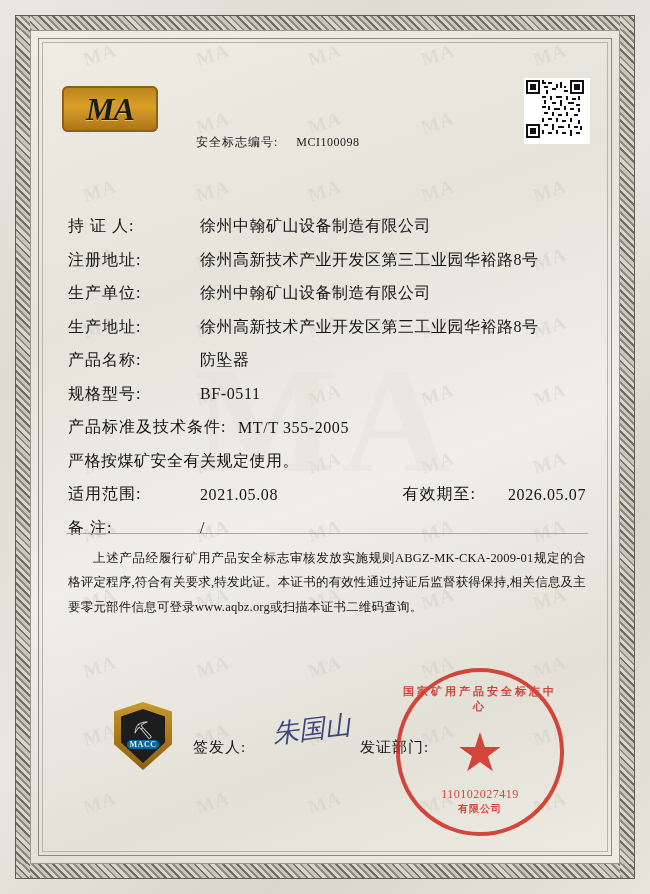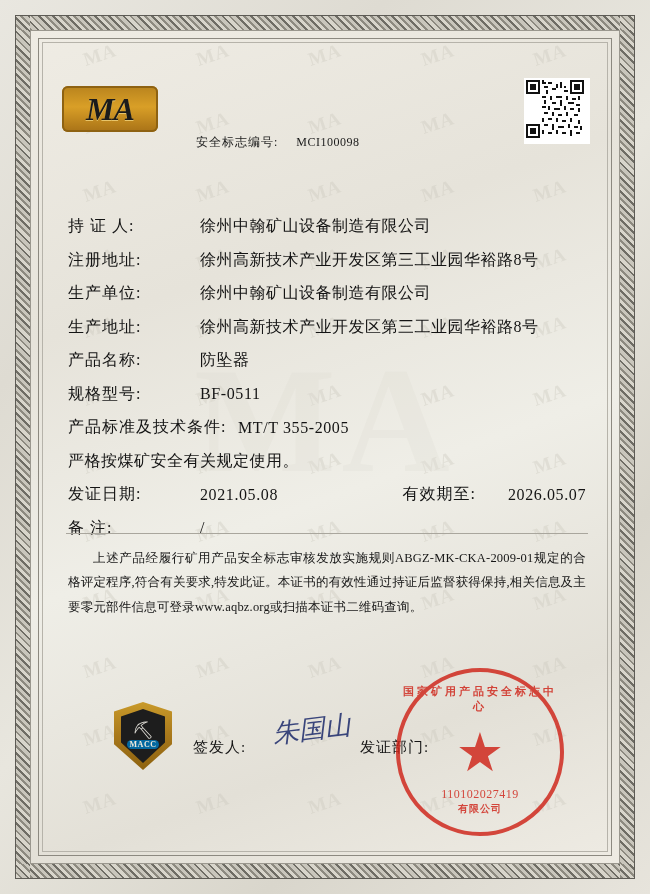--- a/index.html
+++ b/index.html
@@ -558,21 +558,21 @@
       <div class="row">
         <div class="label wide">产品标准及技术条件:</div>
         <div class="value mono">MT/T 355-2005</div>
       </div>
 
       <div class="row">
         <div class="value">严格按煤矿安全有关规定使用。</div>
       </div>
 
       <div class="row">
-        <div class="label">发证日期:</div>
+        <div class="label">适用范围:</div>
         <div class="value mono">2021.05.08</div>
         <div class="label-right">有效期至:</div>
         <div class="value-right mono">2026.05.07</div>
       </div>
 
       <div class="row">
         <div class="label">备    注:</div>
         <div class="value">/</div>
       </div>
 

